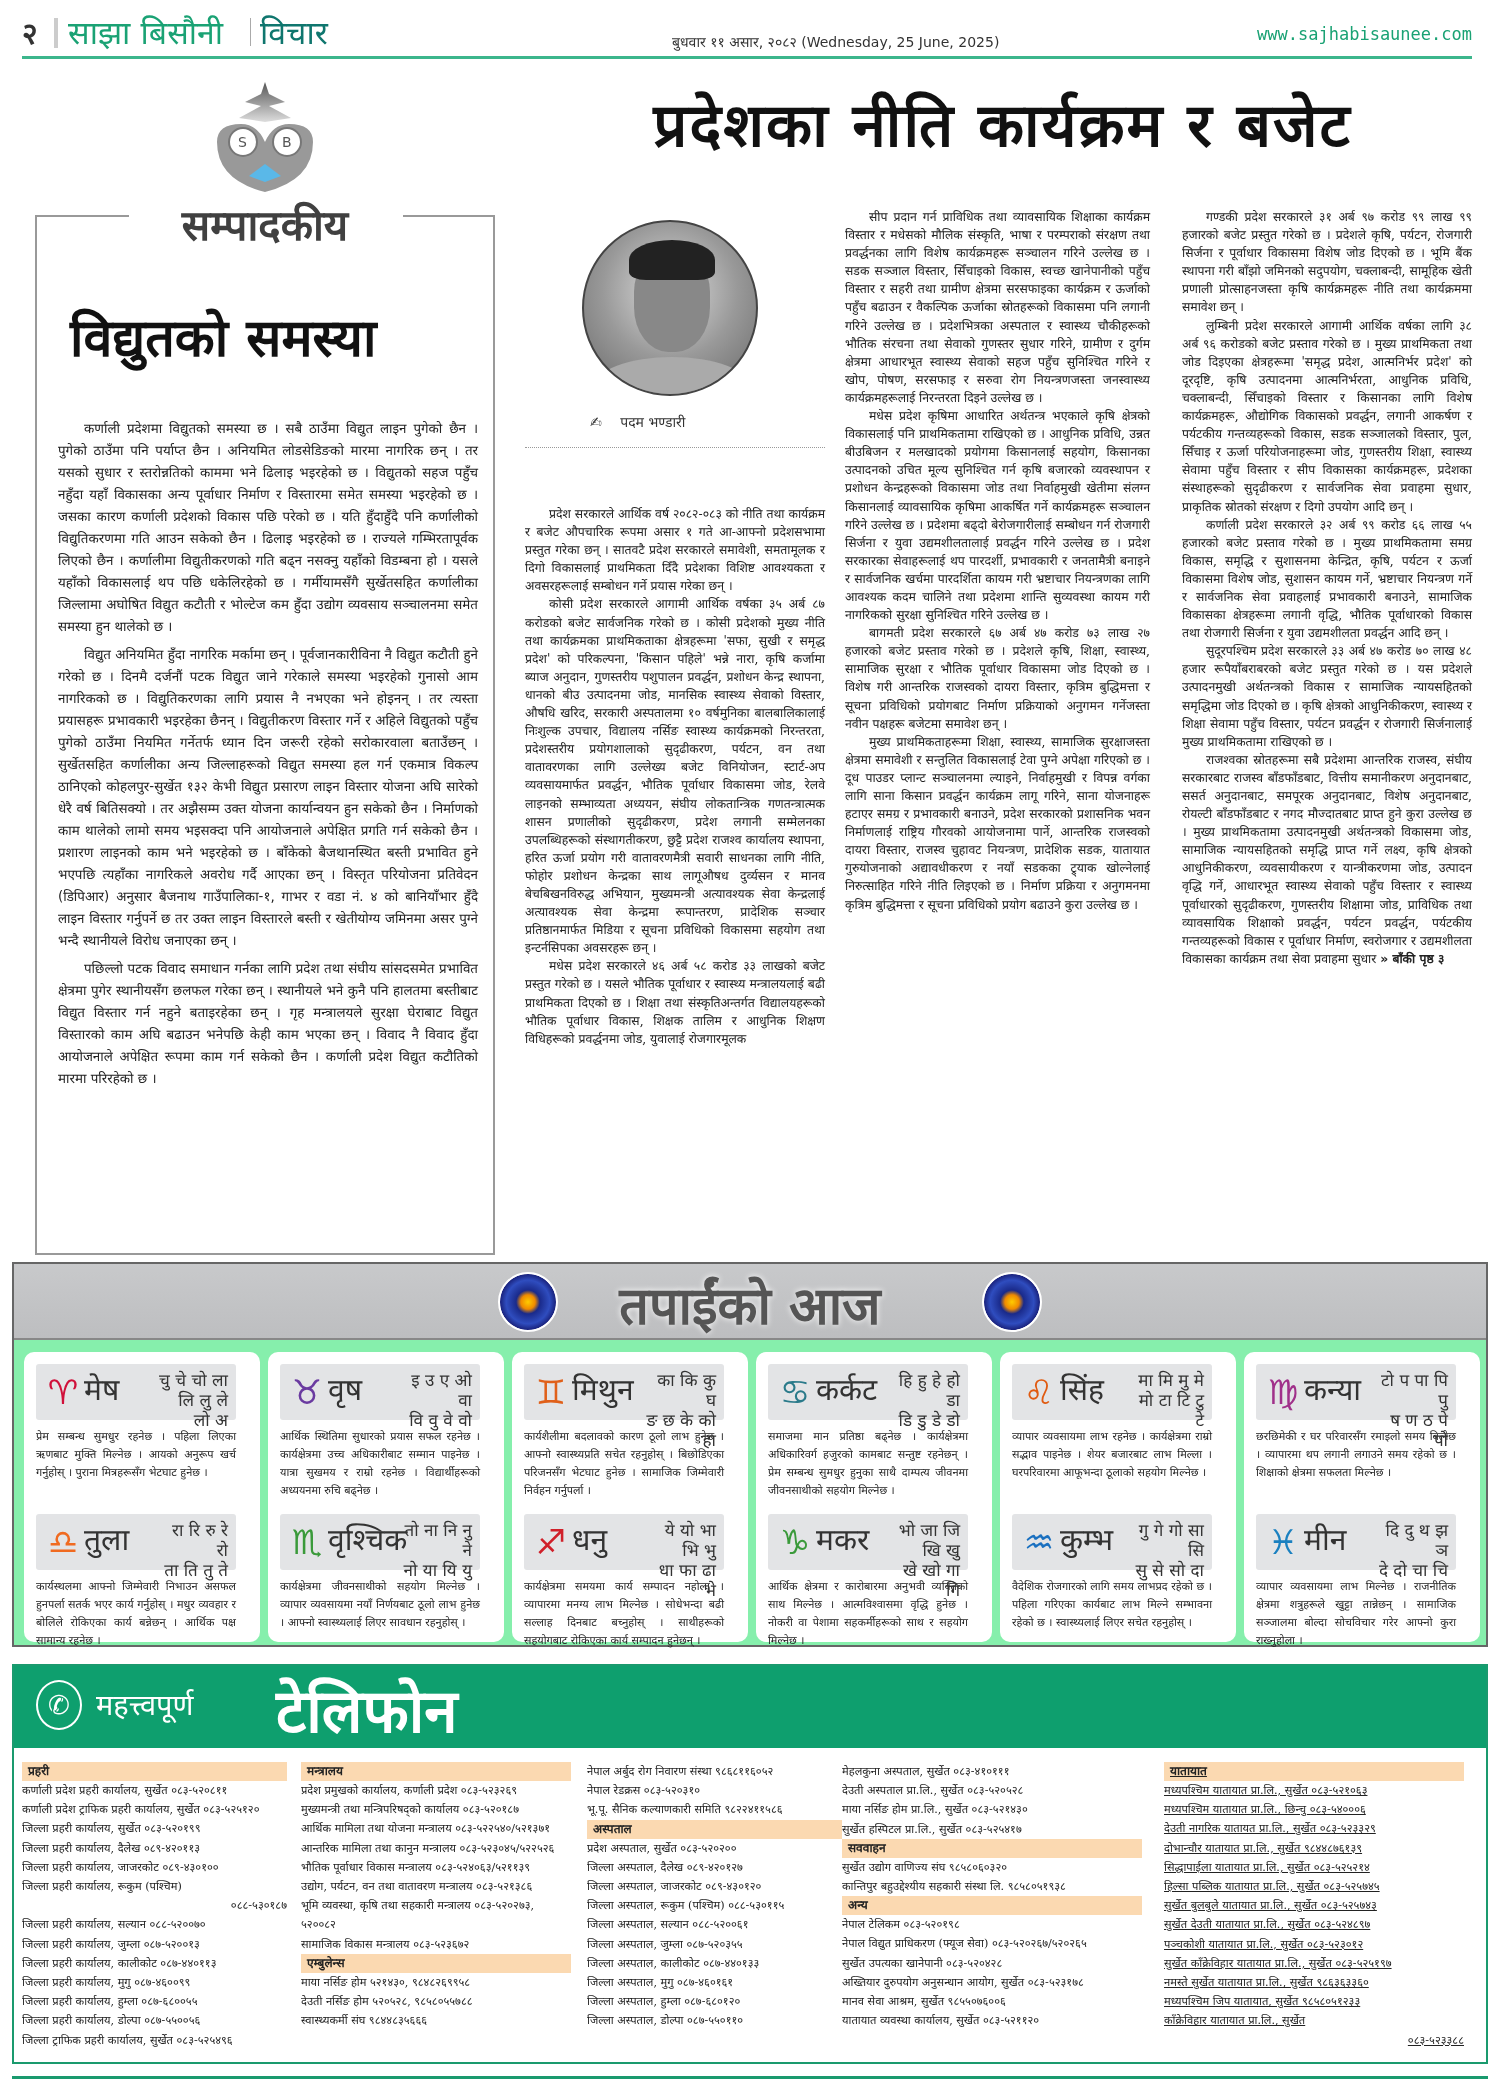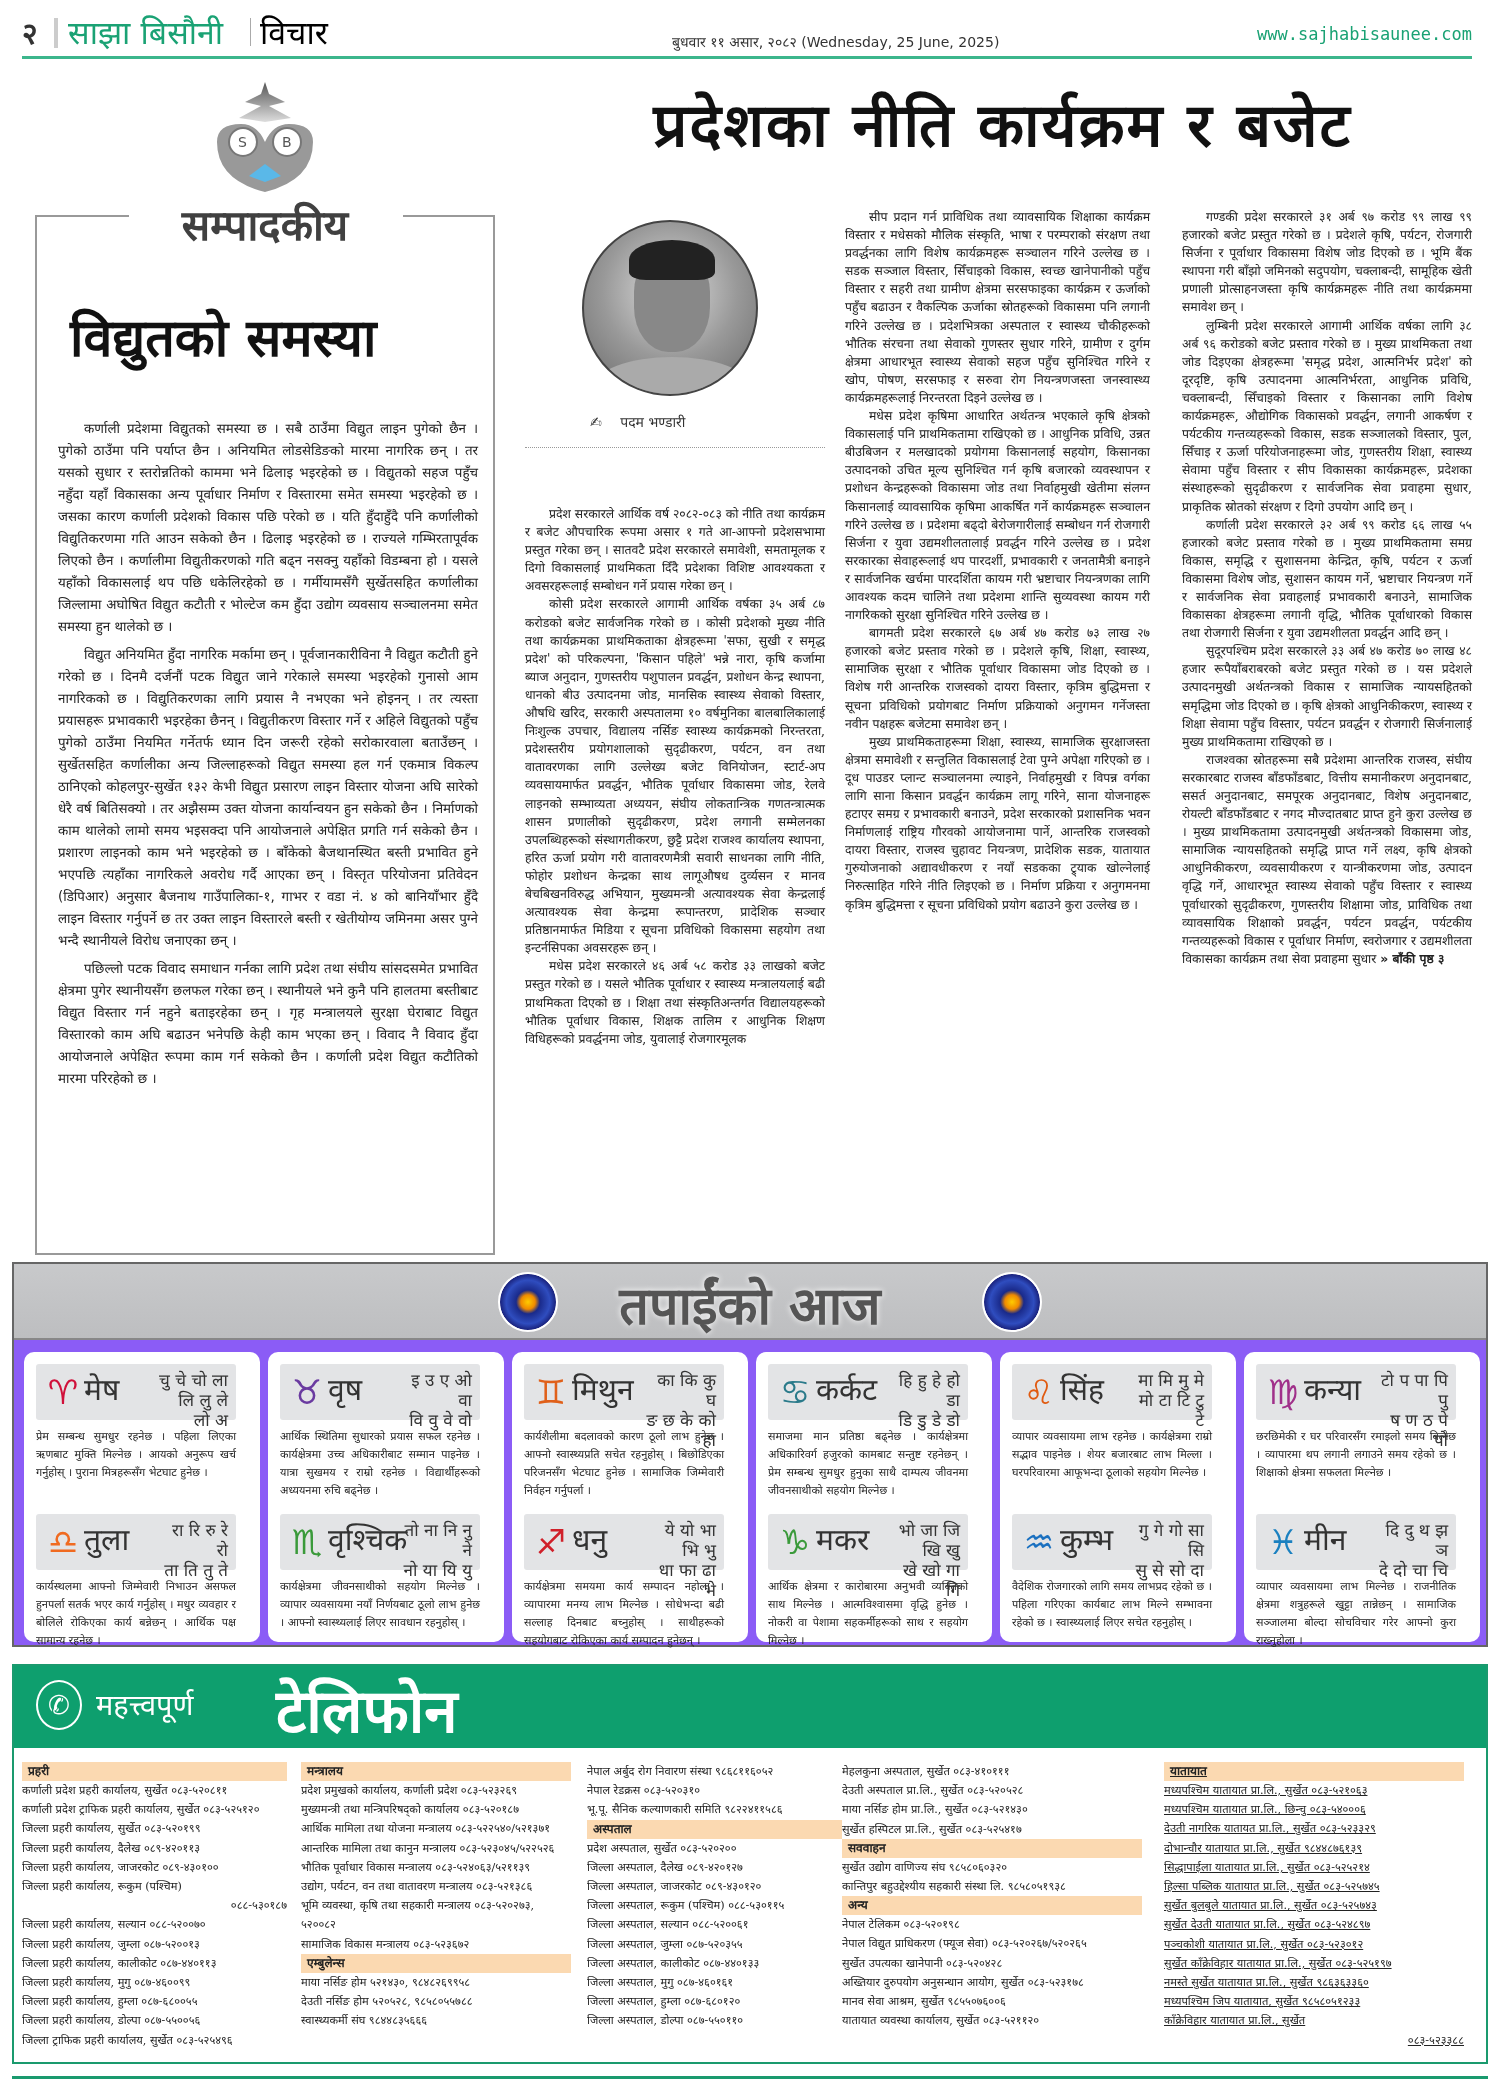--- a/index.html
+++ b/index.html
@@ -2,21 +2,21 @@
 <html><head>
 <meta charset="utf-8">
 <style>
 *{box-sizing:border-box;margin:0;padding:0}
 body{width:1500px;height:2087px;background:#fff;font-family:"DejaVu Sans",sans-serif;color:#222;position:relative;overflow:hidden}
 .header{position:absolute;left:22px;top:8px;width:1478px;height:50px}
 .page-no{position:absolute;left:0;top:4px;font-size:30px;font-weight:bold;color:#333}
 .hdr-bar{position:absolute;left:32px;top:10px;width:4px;height:30px;background:#ccc}
 .brand{position:absolute;left:46px;top:2px;font-size:32px;color:#1aa274;font-family:"DejaVu Serif",serif}
 .sep{position:absolute;left:228px;top:10px;width:1px;height:28px;background:#aaa}
-.section{position:absolute;left:238px;top:2px;font-size:32px;color:#000000}
+.section{position:absolute;left:238px;top:2px;font-size:32px;color:#0f766e}
 .date{position:absolute;left:650px;top:24px;font-size:14px;color:#333}
 .site{position:absolute;right:28px;top:16px;font-size:17px;color:#1aa274;font-family:"DejaVu Sans Mono",monospace}
 .hdr-line{position:absolute;left:22px;top:56px;width:1450px;height:3px;background:#3cb68c}
 .logo{position:absolute;left:205px;top:80px;width:120px;height:120px}
 .editorial-box{position:absolute;left:35px;top:215px;width:460px;height:1040px;border:2px solid #999;border-top:none}
 .editorial-box::before{content:"";position:absolute;left:0;top:0;width:92px;border-top:2px solid #999}
 .editorial-box::after{content:"";position:absolute;right:0;top:0;width:90px;border-top:2px solid #999}
 .ed-label{position:absolute;left:140px;top:195px;width:250px;text-align:center;font-size:42px;color:#404040;font-family:"DejaVu Serif",serif;font-weight:bold}
 .ed-title{position:absolute;left:70px;top:300px;font-size:52px;color:#111}
 .ed-body{position:absolute;left:58px;top:418px;width:420px;font-size:13.4px;line-height:22px;text-align:justify;color:#222}
@@ -28,21 +28,21 @@
 .author-photo .shirt{position:absolute;left:10px;top:135px;width:156px;height:60px;border-radius:50% 50% 0 0;background:#aaa}
 .author{position:absolute;left:590px;top:412px;font-size:14px;color:#333}
 .author .pen{margin-right:14px}
 .dotline{position:absolute;left:525px;top:447px;width:300px;border-top:1px dotted #999}
 .col{position:absolute;font-size:12.3px;line-height:18.1px;text-align:justify;color:#222;font-family:"DejaVu Serif",serif}
 .col p{text-indent:24px}
 .col1{left:525px;top:505px;width:300px}
 .col2{left:845px;top:208px;width:305px}
 .col3{left:1182px;top:208px;width:290px}
 .more{font-weight:bold;font-family:"DejaVu Sans",sans-serif}
-.horo{position:absolute;left:12px;top:1262px;width:1476px;height:385px;background:#8b5cf6;border:2px solid #666}
+.horo{position:absolute;left:12px;top:1262px;width:1476px;height:385px;background:#86efac;border:2px solid #666}
 .horo-head{position:absolute;left:0;top:0;width:100%;height:76px;background:linear-gradient(#c8c9cb,#bdbec0);border-bottom:2px solid #888}
 .horo-title{position:absolute;left:0;width:100%;top:4px;text-align:center;font-size:52px;font-weight:bold;color:#555;text-shadow:0 0 6px #fff}
 .zodiac-wheel{position:absolute;top:8px;width:60px;height:60px;border-radius:50%;background:radial-gradient(circle,#ffcc00 0,#f08a00 18%,#1a2a8a 30%,#2f4dbf 55%,#1a237e 70%,#fff 72%,#1a237e 78%);border:2px solid #fff}
 .zw-left{left:484px}.zw-right{left:968px}
 .horo-col{position:absolute;top:88px;width:236px;height:290px;background:#fff;border-radius:10px}
 .sign{position:absolute;left:12px;width:200px}
 .sign-head{height:56px;background:#e3e4e6;border-radius:3px;position:relative}
 .sign-icon{position:absolute;left:6px;top:6px;width:42px;height:44px;font-size:34px;line-height:44px;text-align:center}
 .sign-name{position:absolute;left:48px;top:4px;font-size:30px;color:#333;font-family:"DejaVu Serif",serif}
 .sign-letters{position:absolute;right:8px;top:6px;font-size:17px;line-height:20px;color:#333;text-align:right;width:70px}

